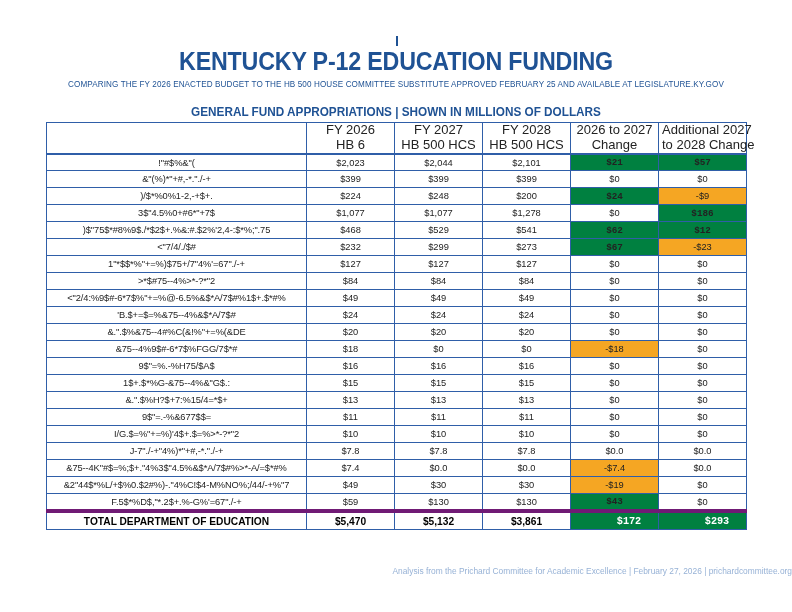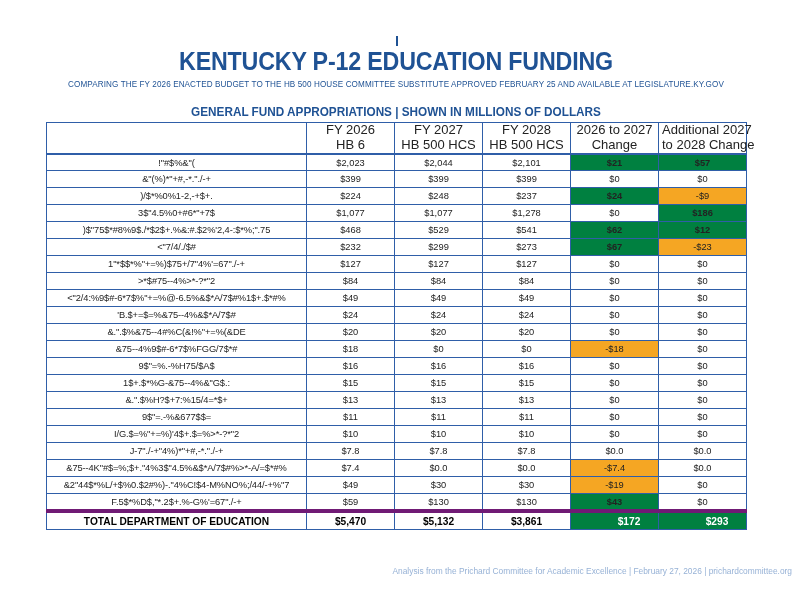--- a/index.html
+++ b/index.html
@@ -117,20 +117,21 @@
     letter-spacing: -0.1px;
     position: relative;
   }
 
   td.num { font-size: 9.4px; color: #1a1a1a; }
 
   td.pos {
     background: #008040;
     color: #ffffff;
     font-weight: bold;
+    font-family: Liberation Mono, monospace;
   }
   td.neg {
     background: #f5a623;
     color: #1a1a1a;
   }
   td.zero { background: #ffffff; color: #1a1a1a; }
 
   tr.total td {
     font-weight: bold;
     font-size: 10.2px;
@@ -212,21 +213,21 @@
             <td class="num">$399</td>
             <td class="num">$399</td>
             <td class="num">$399</td>
             <td class="num zero">$0</td>
             <td class="num zero">$0</td>
           </tr>
           <tr>
             <td class="label">)/$*%0%1-2,-+$+.</td>
             <td class="num">$224</td>
             <td class="num">$248</td>
-            <td class="num">$237</td>
+            <td class="num">$200</td>
             <td class="num pos">$24</td>
             <td class="num neg">-$9</td>
           </tr>
           <tr>
             <td class="label">3$"4.5%0+#6*"+7$</td>
             <td class="num">$1,077</td>
             <td class="num">$1,077</td>
             <td class="num">$1,278</td>
             <td class="num zero">$0</td>
             <td class="num pos">$186</td>

